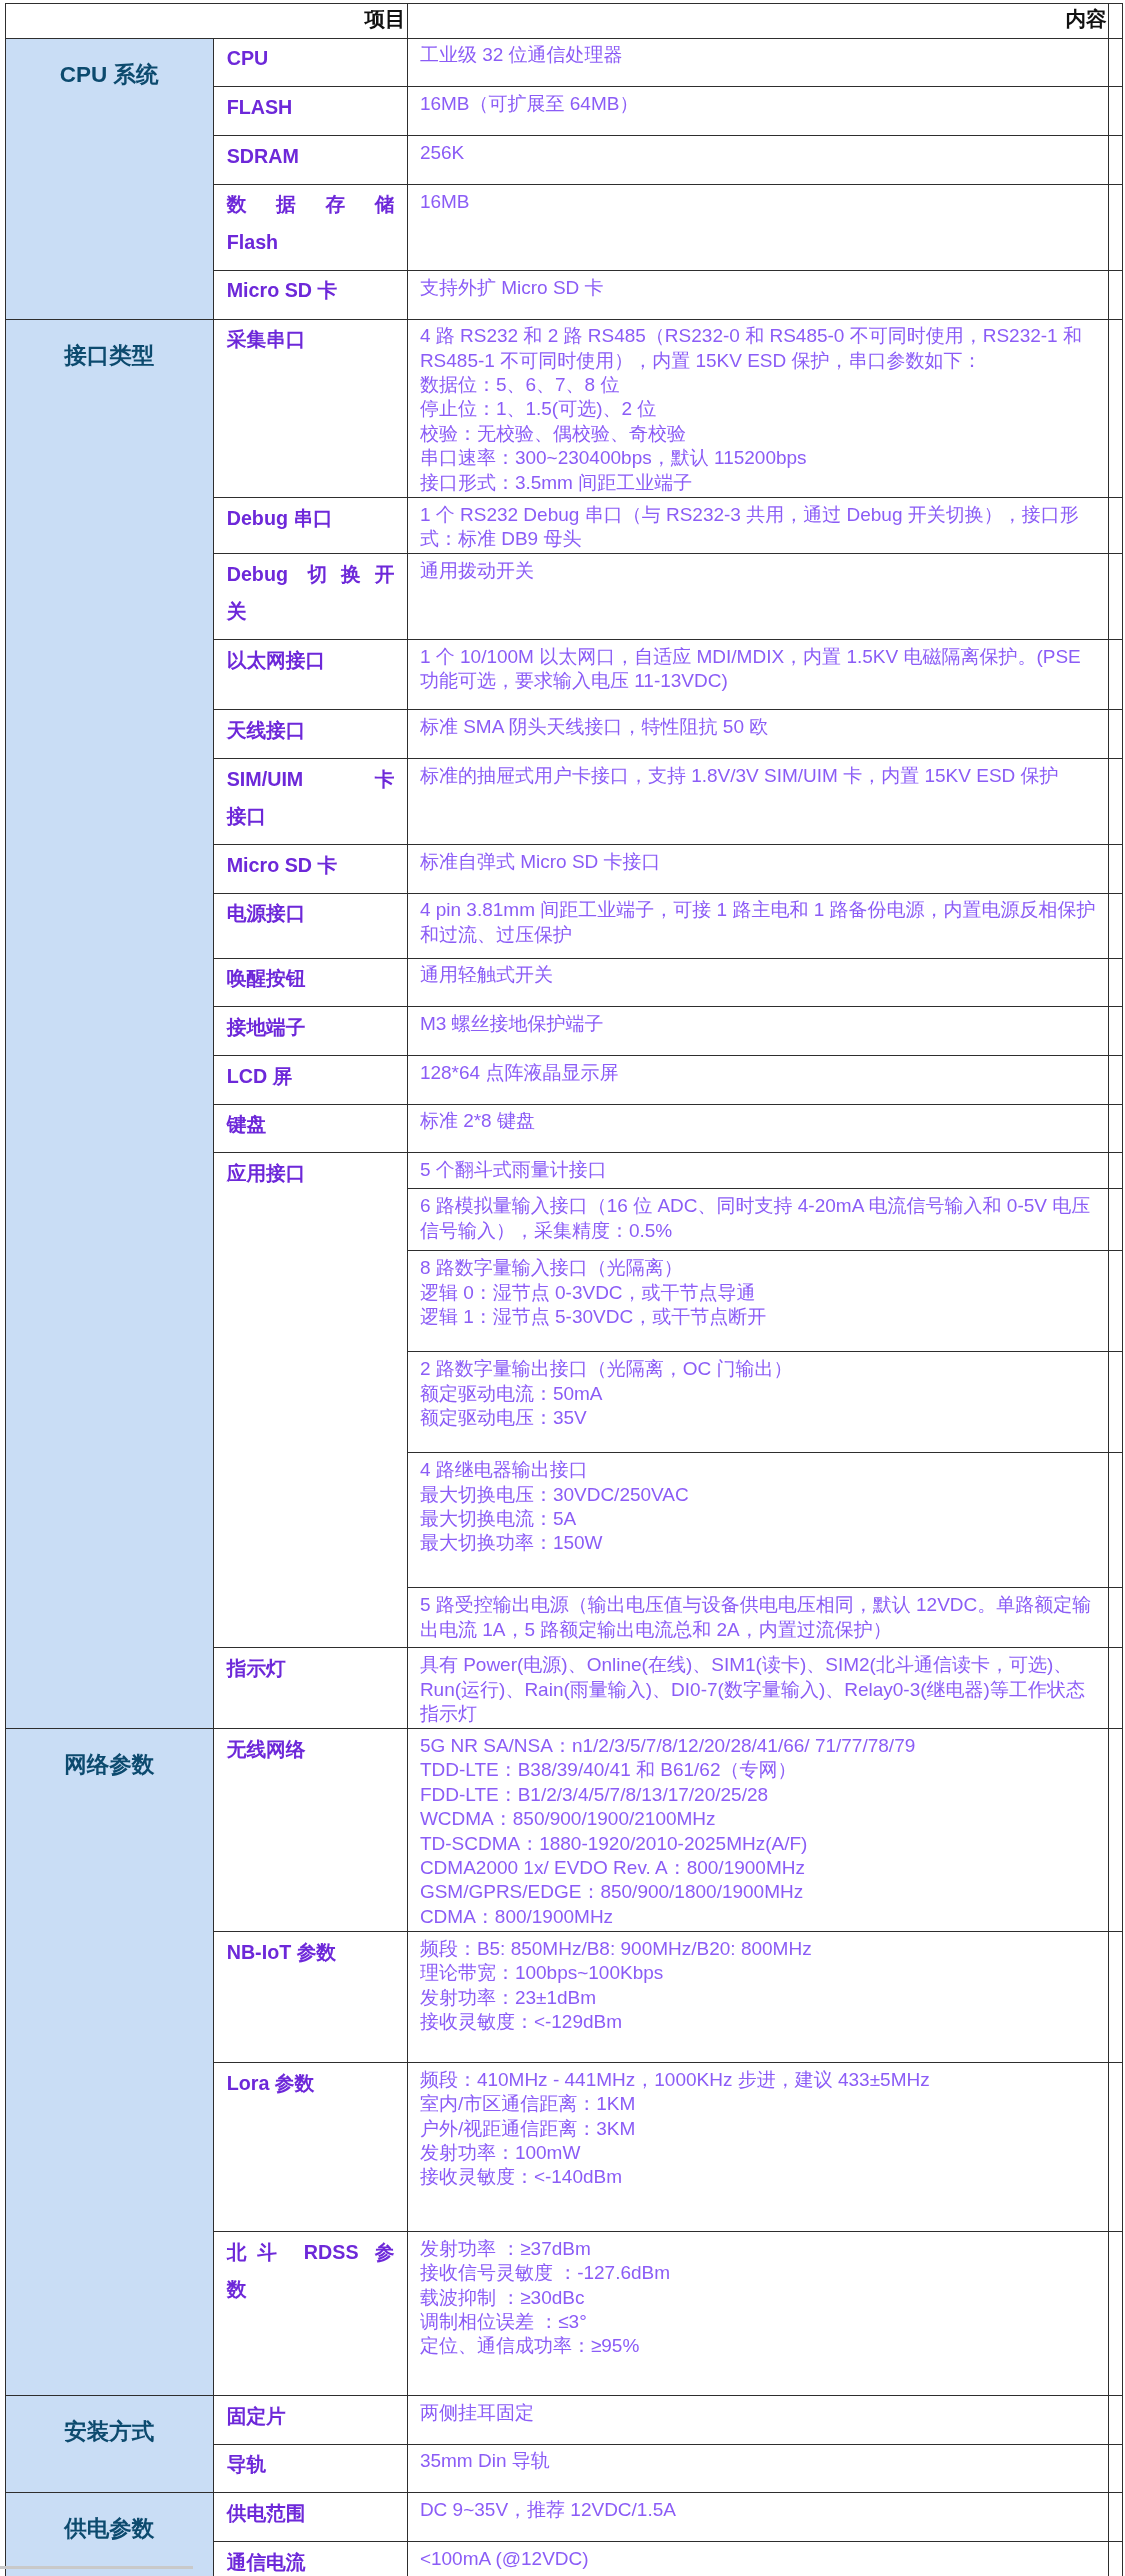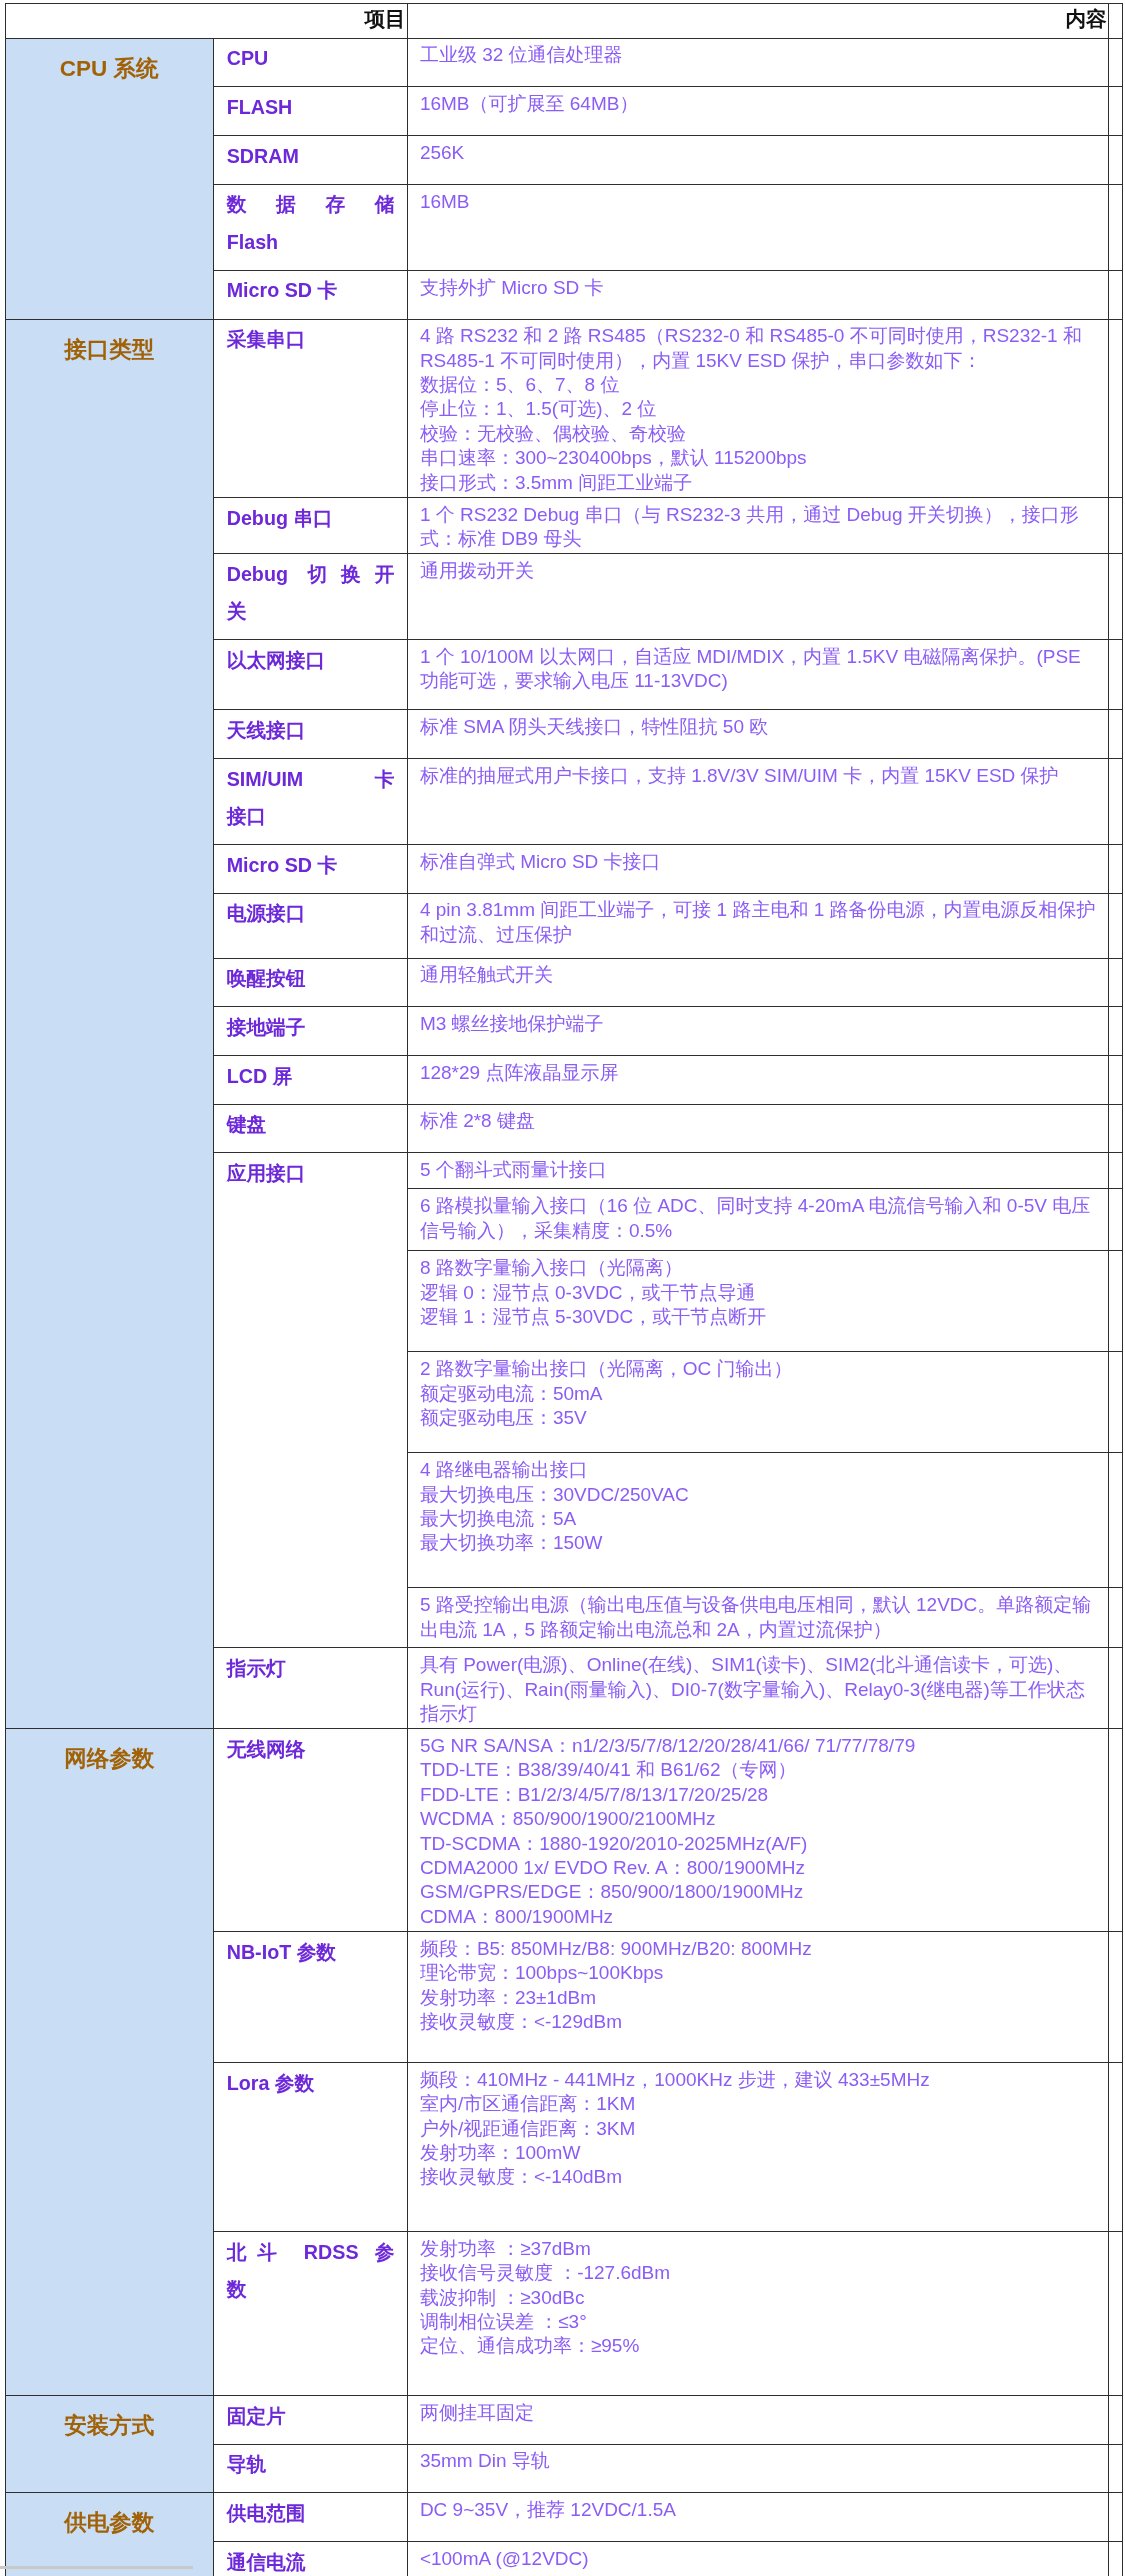--- a/index.html
+++ b/index.html
@@ -1,21 +1,21 @@
 <!DOCTYPE html>
 <html style="font-size:15px"><head>
 <meta charset="utf-8">
 <style>
   html,body{margin:0;padding:0;background:#ffffff;}
   body{font-family:"Liberation Sans","DejaVu Sans",sans-serif;color:#111;}
   .page{position:relative;width:1125px;height:2576px;background:#fff;overflow:hidden;}
   table.spec{border-collapse:collapse;table-layout:fixed;margin:2.8px 0 0 4.7px;width:1118px;}
   table.spec td{border:1.9px solid #2e2e2e;vertical-align:top;overflow:hidden;word-break:break-word;}
   td.hdr{font-size:20.6px;font-weight:bold;text-align:right;vertical-align:middle;background:#fff;}
-  td.cat{background:#c9ddf5;font-size:22.5px;font-weight:bold;text-align:center;padding-top:14px;color:#a16207;}
+  td.cat{background:#c9ddf5;font-size:22.5px;font-weight:bold;text-align:center;padding-top:20px;color:#0c4a6e;}
   td.lbl{padding:6.6px 12.2px 3.8px 13px;font-size:19.7px;font-weight:bold;color:#6d28d9;line-height:26px;}
   td.lbl .ln:not(:last-child){text-align:justify;text-align-last:justify;text-justify:inter-character;}
   td.lbl .ln{margin-bottom:11.3px;}
   td.val{padding:4.7px 9.4px 1.9px 12.2px;font-size:19px;line-height:24.4px;color:#8b5cf6;}
   td.sliver{border-right:none;background:#fff;}
   .tight{line-height:19.7px;padding-top:6.6px;}
   .net{line-height:21.6px;padding-top:5.6px;}
   .lh30{line-height:28px;}
   .lh31{line-height:29px;padding-top:1.9px;}
   .lh33{line-height:31px;}
@@ -188,21 +188,21 @@
   <td class="val">
             <div class="ln">M3 螺丝接地保护端子</div>
           </td>
   <td class="sliver"></td>
 </tr>
 <tr style="height:34px">
   <td class="lbl">
             <div class="ln">LCD 屏</div>
           </td>
   <td class="val">
-            <div class="ln">128*29 点阵液晶显示屏</div>
+            <div class="ln">128*64 点阵液晶显示屏</div>
           </td>
   <td class="sliver"></td>
 </tr>
 <tr style="height:38px">
   <td class="lbl">
             <div class="ln">键盘</div>
           </td>
   <td class="val">
             <div class="ln">标准 2*8 键盘</div>
           </td>

